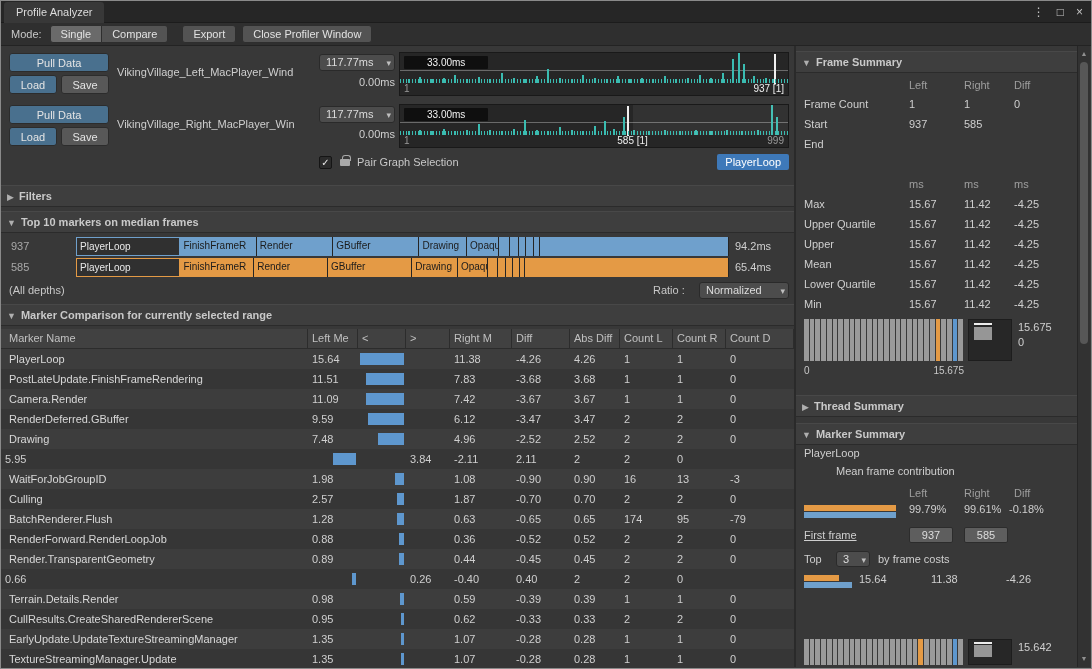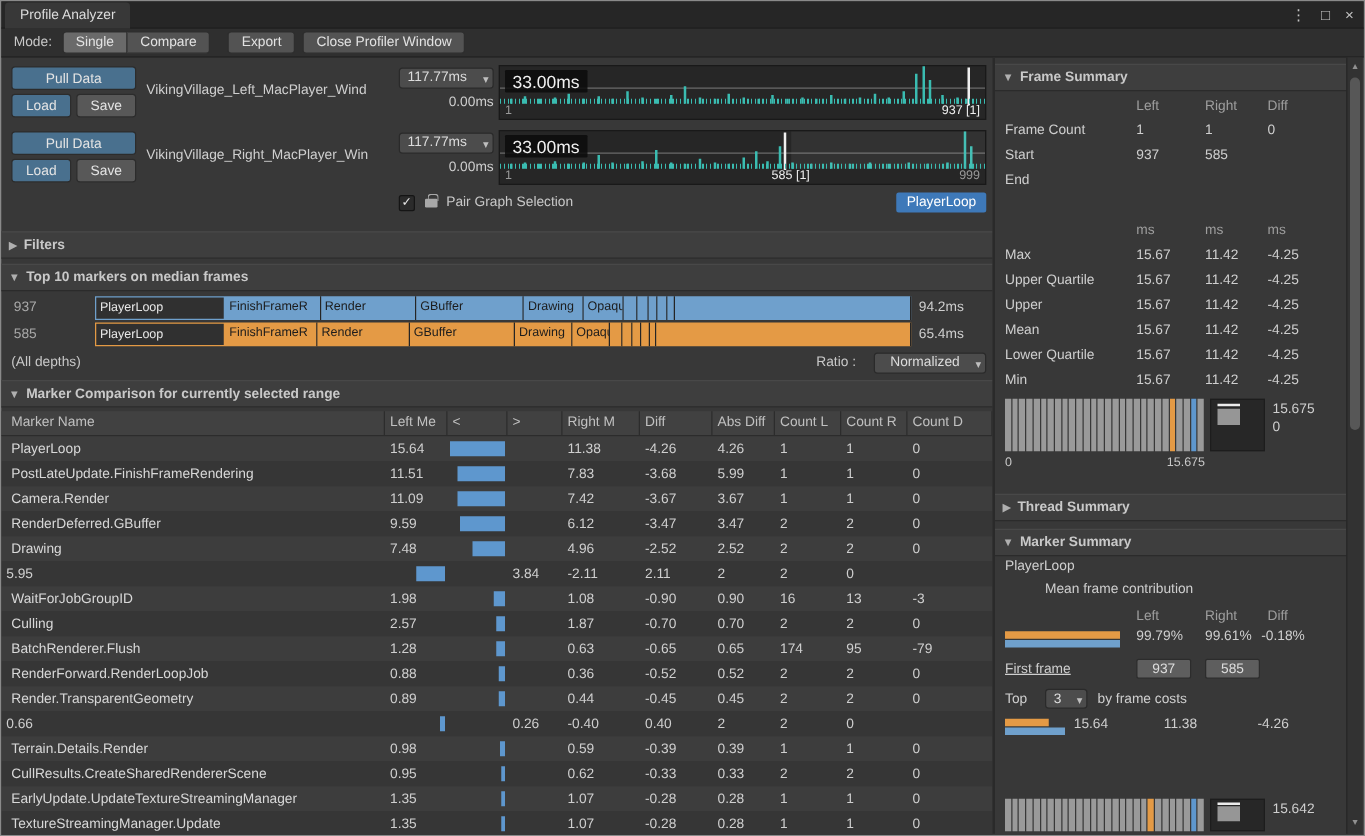--- a/index.html
+++ b/index.html
@@ -32,21 +32,21 @@
   .dd-arrow{position:absolute;right:3px;top:0;font-size:9px;line-height:16px;color:#BFBFBF;}
   .scale-dd{left:318px;top:3px;width:76px;}
   .scale-min{position:absolute;left:318px;top:25px;width:76px;text-align:right;color:#CFCFCF;}
 
   .graph{position:absolute;left:398px;top:1px;width:390px;height:44px;background:#262626;border:1px solid #191919;overflow:hidden;}
   .graph::after{content:"";position:absolute;left:0;right:0;bottom:12px;height:4px;background:repeating-linear-gradient(90deg,var(--teal) 0 1px,transparent 1px 3px);}
   .spike{position:absolute;bottom:12px;width:2px;background:var(--teal);}
   .gmarker{position:absolute;top:1px;bottom:11px;width:2px;background:#F0F0F0;}
   .goverlay{position:absolute;top:0;bottom:12px;background:rgba(255,255,255,0.06);}
   .gline{position:absolute;left:0;right:0;top:17px;height:1px;background:#6A6A6A;}
-  .chip{position:absolute;left:4px;top:3px;background:rgba(12,12,12,0.85);color:#F2F2F2;font-size:14px;padding:1px 6px;border-radius:1px;z-index:2;}
+  .chip{position:absolute;left:4px;top:3px;background:rgba(12,12,12,0.85);color:#F2F2F2;font-size:10px;padding:1px 23px;border-radius:1px;z-index:2;}
   .ax{position:absolute;bottom:0;height:12px;line-height:12px;font-size:10px;color:#999;}
   .ax-l{left:4px;}.ax-r{right:4px;}.ax.sel{color:#EFEFEF;margin-top:16px;}
   .ax-mid{left:56%;}
 
   
   .pair-row{position:absolute;left:0;top:151px;width:793px;height:20px;display:flex;align-items:center;padding-left:318px;}
   .checkbox{width:13px;height:13px;background:#2B2B2B;border:1px solid #151515;border-radius:2px;color:#E8E8E8;font-size:10px;line-height:11px;text-align:center;}
   .lock{position:relative;width:10px;height:7px;background:#A8A8A8;border-radius:1px;margin:1px 7px 0 8px;}
   .lock::before{content:"";position:absolute;left:1.5px;top:-4px;width:7px;height:5px;border:1.5px solid #A8A8A8;border-bottom:none;border-radius:3px 3px 0 0;}
   .pair-label{color:#C8C8C8;}
@@ -285,21 +285,21 @@
         <div class="seg orange" style="width: 4.6%;">Opaqu</div>
         <div class="seg orange" style="width: 1.5%;"></div>
         <div class="seg orange" style="width: 1.3%;"></div>
         <div class="seg orange" style="width: 1.1%;"></div>
         <div class="seg orange" style="width: 1%;"></div>
         <div class="seg orange" style="width: 0.8%;"></div>
         <div class="seg orange" style="width: 31.2%;"></div>
       </div>
     <span class="ftot">65.4ms</span>
   </div>
-  <div class="t10foot" style="top:280px;text-align:center;">
+  <div class="t10foot" style="top:280px;">
     <span class="alldepths">(All depths)</span>
     <span class="ratio-label">Ratio :</span>
     <div class="dropdown ratio-dd"><span>Normalized</span><span class="dd-arrow">▾</span></div>
   </div>
 
   <div class="sect" style="top:303px;">
     <span class="tri">▼</span><span>Marker Comparison for currently selected range</span>
   </div>
   <div class="thead" style="top:328px;">
     <div>Marker Name</div>
@@ -330,21 +330,21 @@
     </div>
       <div class="trow alt">
       <div class="tc name">PostLateUpdate.FinishFrameRendering</div>
       <div class="tc">11.51</div>
       <div class="tc lt">
           <div class="cmp-bar" style="width: 79%;"></div>
         </div>
       <div class="tc"></div>
       <div class="tc">7.83</div>
       <div class="tc">-3.68</div>
-      <div class="tc">5.99</div>
+      <div class="tc">3.68</div>
       <div class="tc">1</div>
       <div class="tc">1</div>
       <div class="tc">0</div>
     </div>
       <div class="trow">
       <div class="tc name">Camera.Render</div>
       <div class="tc">11.09</div>
       <div class="tc lt">
           <div class="cmp-bar" style="width: 79%;"></div>
         </div>

